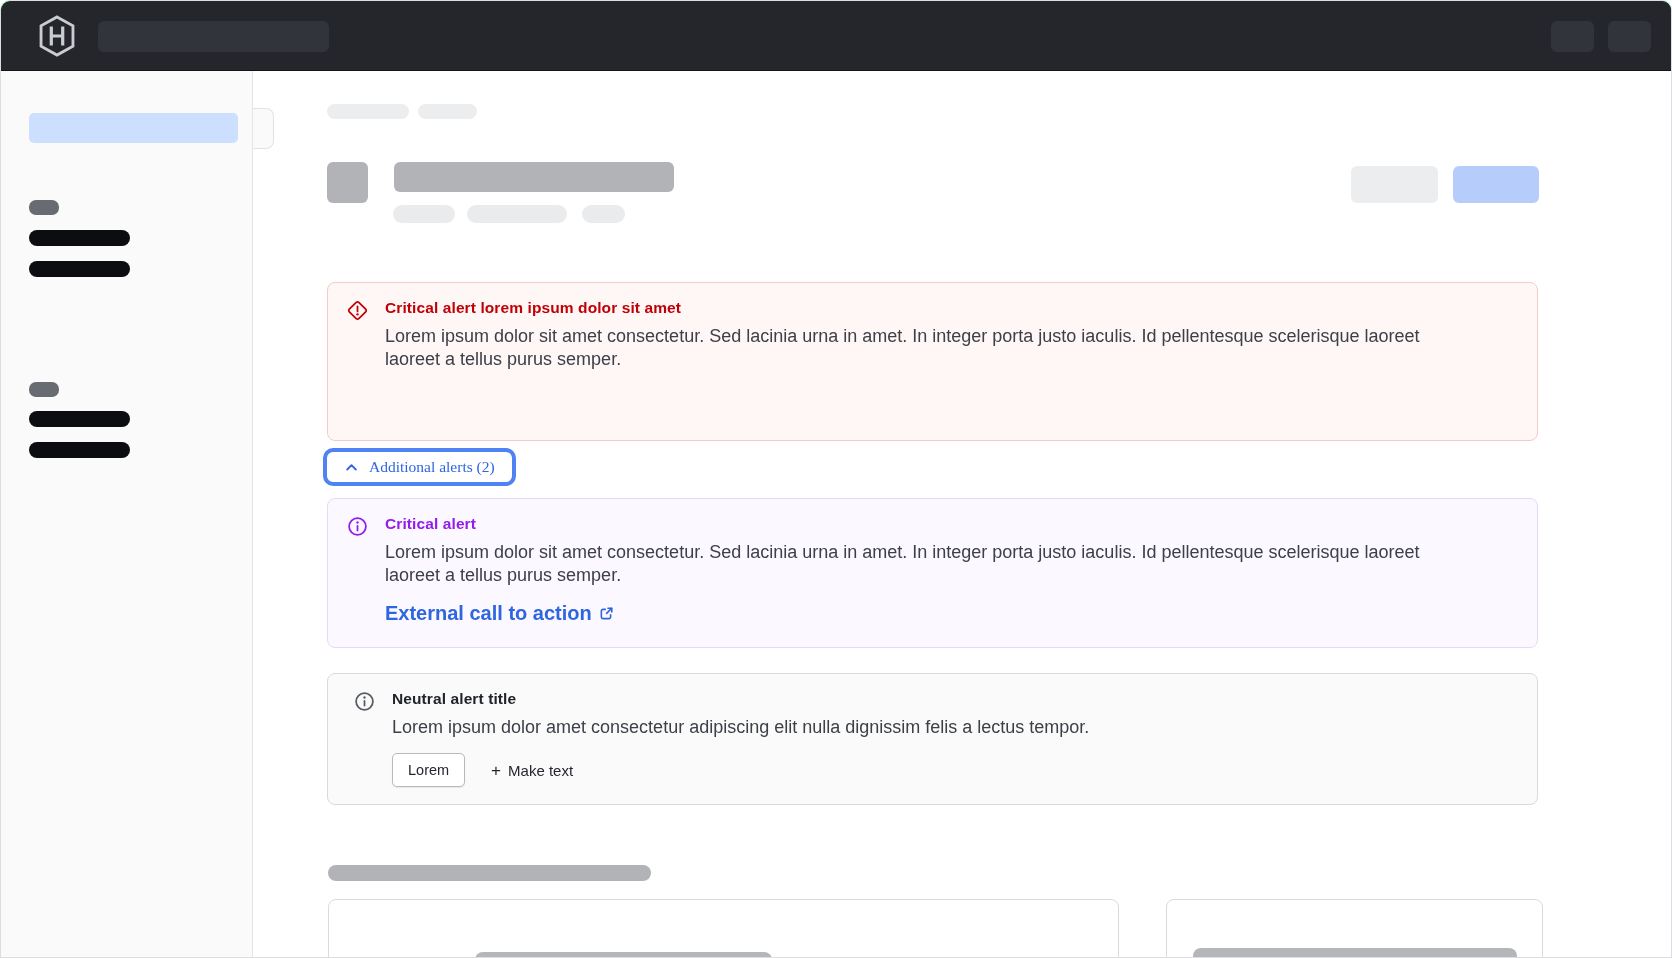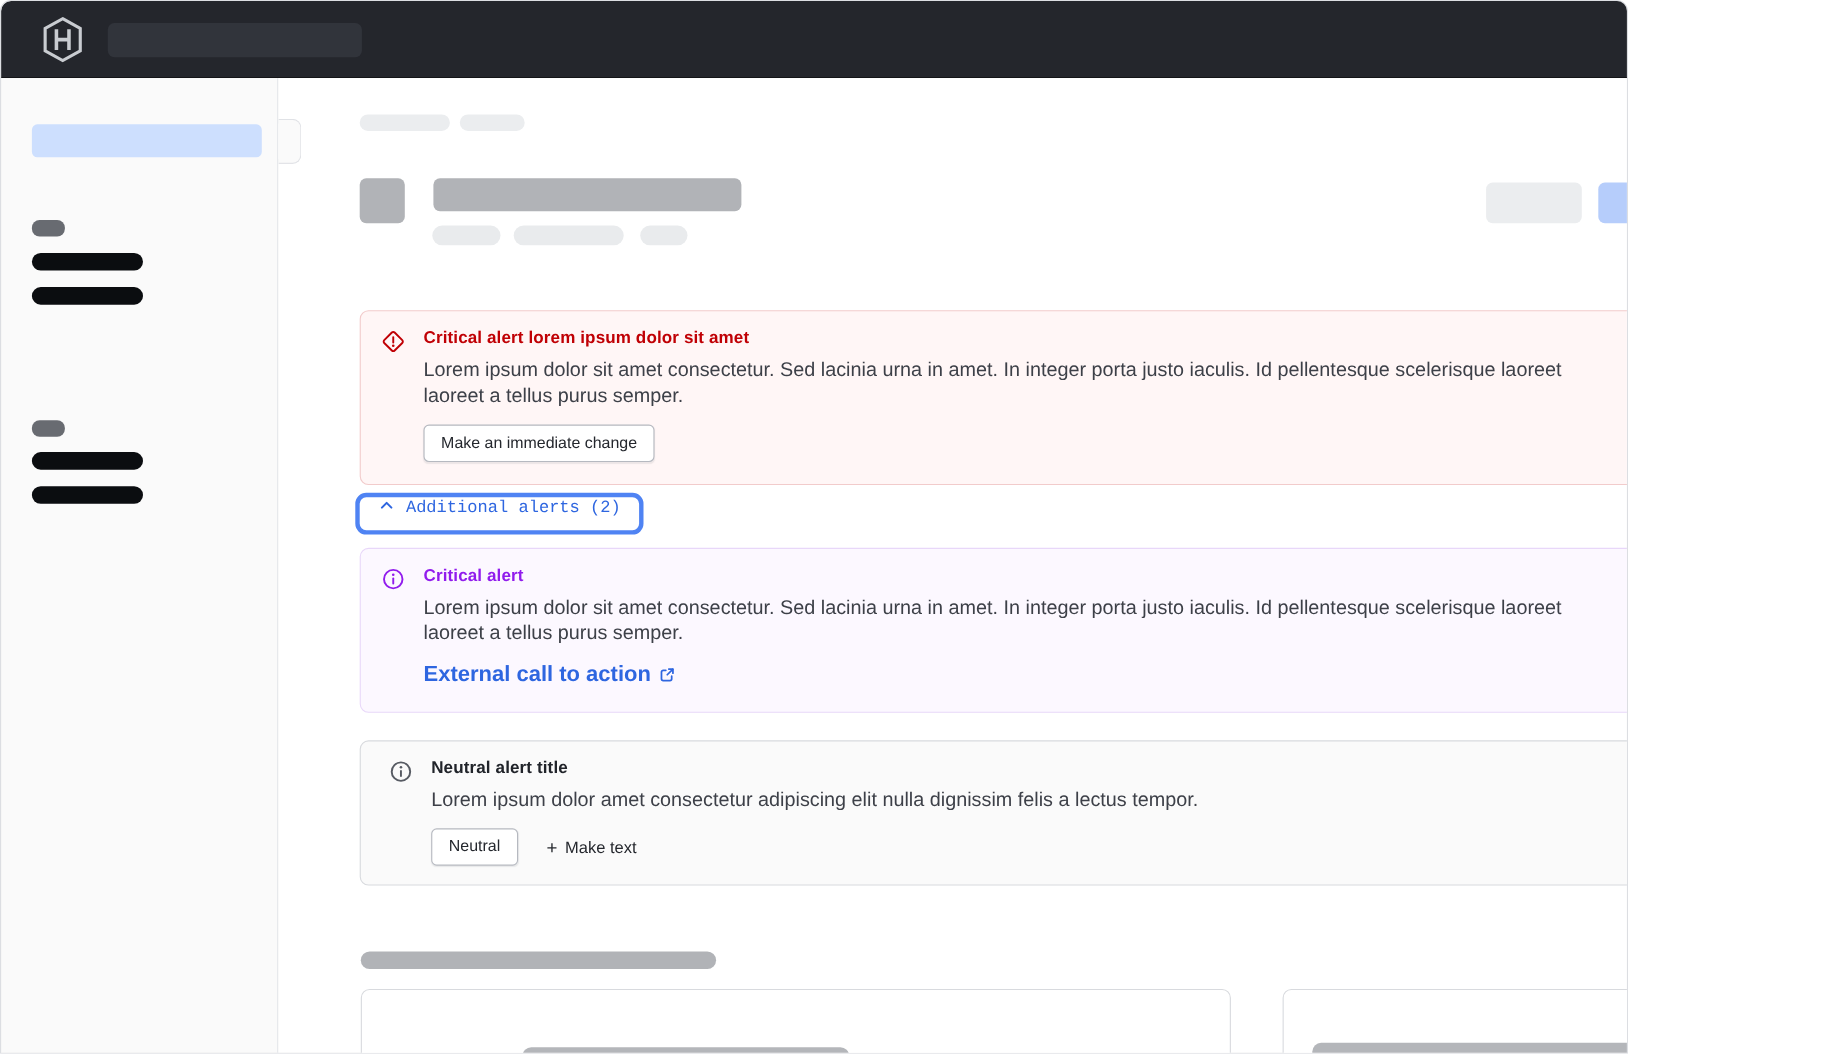--- a/index.html
+++ b/index.html
@@ -1,17 +1,17 @@
 <!DOCTYPE html>
 <html><head>
 <meta charset="utf-8">
 <style>
   html,body{margin:0;padding:0;background:#ffffff;font-family:"Liberation Sans",sans-serif;}
   *{box-sizing:border-box;}
-  .window{position:relative;width:1480px;height:958px;background:#e5e5e5;overflow:hidden;
+  .window{position:relative;width:1672px;height:958px;background:#22c55e;overflow:hidden;
           border:1px solid #dcdee2;border-radius:10px 10px 0 0;}
 
   
   .topnav{position:absolute;left:0;top:0;width:1672px;height:70px;background:#24262c;
           border-radius:9px 9px 0 0;border-bottom:1px solid #131417;}
   .nav-logo{position:absolute;left:37px;top:14px;width:38px;height:42px;}
   .nav-skel{background:#31343b;border-radius:6px;}
   .nav-search{position:absolute;left:97px;top:20px;width:231px;height:31px;}
   .nav-box1{position:absolute;left:1550px;top:20px;width:43px;height:31px;}
   .nav-box2{position:absolute;left:1607px;top:20px;width:43px;height:31px;}
@@ -57,23 +57,23 @@
        box-shadow:0 1px 1px rgba(101,106,115,.12);}
   .critical-actions{margin-top:15px;}
   .link-external{display:inline-flex;align-items:center;gap:7px;margin-top:15px;font-size:20px;
        font-weight:600;color:#2e66e0;text-decoration:none;cursor:pointer;}
   .neutral-actions{margin-top:14px;display:flex;align-items:center;gap:26px;}
   .link-plain{display:inline-flex;align-items:center;gap:7px;font-size:15px;font-weight:500;
        color:#24272d;text-decoration:none;cursor:pointer;}
   .plus-glyph{font-size:17px;font-weight:400;color:#24272d;line-height:1;}
 
   
-  .alerts-toggle{position:absolute;left:70px;top:377px;height:38px;display:inline-flex;
+  .alerts-toggle{position:absolute;left:70px;top:377px;height:38px;display:inline-flex;align-items:center;
        gap:10px;padding:0 17px;border:4px solid #4f83f3;border-radius:10px;background:transparent;
-       font-size:15.5px;font-weight:500;color:#2e66e0;font-family:Liberation Mono, monospace;cursor:pointer;}
+       font-size:15.5px;font-weight:500;color:#2e66e0;font-family:Liberation Serif, serif;cursor:pointer;}
 
   
   .section-skel{position:absolute;left:75px;top:794px;width:323px;height:16px;background:#b1b3b7;border-radius:8px;}
   .card{position:absolute;top:828px;height:140px;background:#ffffff;border:1px solid #d8dade;border-radius:8px;}
   .card-left{left:75px;width:791px;}
   .card-right{left:913px;width:377px;}
   .card-inner-skel{position:absolute;height:20px;background:#b4b6ba;border-radius:8px;}
   .cis-left{left:146px;top:52px;width:297px;}
   .cis-right{left:26px;top:48px;width:324px;}
 </style>
@@ -125,23 +125,20 @@
       <span class="alert-icon">
         <svg width="21" height="21" viewBox="0 0 24 24">
           <path d="M10.55 2.65a2.05 2.05 0 0 1 2.9 0l7.9 7.9a2.05 2.05 0 0 1 0 2.9l-7.9 7.9a2.05 2.05 0 0 1-2.9 0l-7.9-7.9a2.05 2.05 0 0 1 0-2.9z" fill="none" stroke="#c00005" stroke-width="2"></path>
           <line x1="12" y1="7.4" x2="12" y2="13" stroke="#c00005" stroke-width="2" stroke-linecap="round"></line>
           <circle cx="12" cy="16.4" r="1.35" fill="#c00005"></circle>
         </svg>
       </span>
       <div class="alert-content">
         <h3 class="alert-title t-critical">Critical alert lorem ipsum dolor sit amet</h3>
         <p class="alert-body">Lorem ipsum dolor sit amet consectetur. Sed lacinia urna in amet. In integer porta justo iaculis. Id pellentesque scelerisque laoreet laoreet a tellus purus semper.</p>
-        <div class="critical-actions">
-          <button class="btn">Make an immediate change</button>
-        </div>
       </div>
     </section>
 
     <button class="alerts-toggle">
       <span style="display:inline-flex;">
         <svg width="15" height="15" viewBox="0 0 16 16">
           <path d="M3.4 10.1 8 5.5l4.6 4.6" fill="none" stroke="#2e66e0" stroke-width="2" stroke-linecap="round" stroke-linejoin="round"></path>
         </svg>
       </span>
       <span>Additional alerts (2)</span>
@@ -176,21 +173,21 @@
         <svg width="21" height="21" viewBox="0 0 24 24">
           <circle cx="12" cy="12" r="9.6" fill="none" stroke="#575b63" stroke-width="2"></circle>
           <line x1="12" y1="11.2" x2="12" y2="16.6" stroke="#575b63" stroke-width="2" stroke-linecap="round"></line>
           <circle cx="12" cy="7.4" r="1.35" fill="#575b63"></circle>
         </svg>
       </span>
       <div class="alert-content">
         <h3 class="alert-title t-neutral">Neutral alert title</h3>
         <p class="alert-body">Lorem ipsum dolor amet consectetur adipiscing elit nulla dignissim felis a lectus tempor.</p>
         <div class="neutral-actions">
-          <button class="btn">Neutral</button>
+          <button class="btn">Lorem</button>
           <a class="link-plain">
             <span class="plus-glyph">+</span>
             <span>Make text</span>
           </a>
         </div>
       </div>
     </section>
 
     <div class="section-skel"></div>
     <div class="card card-left">

